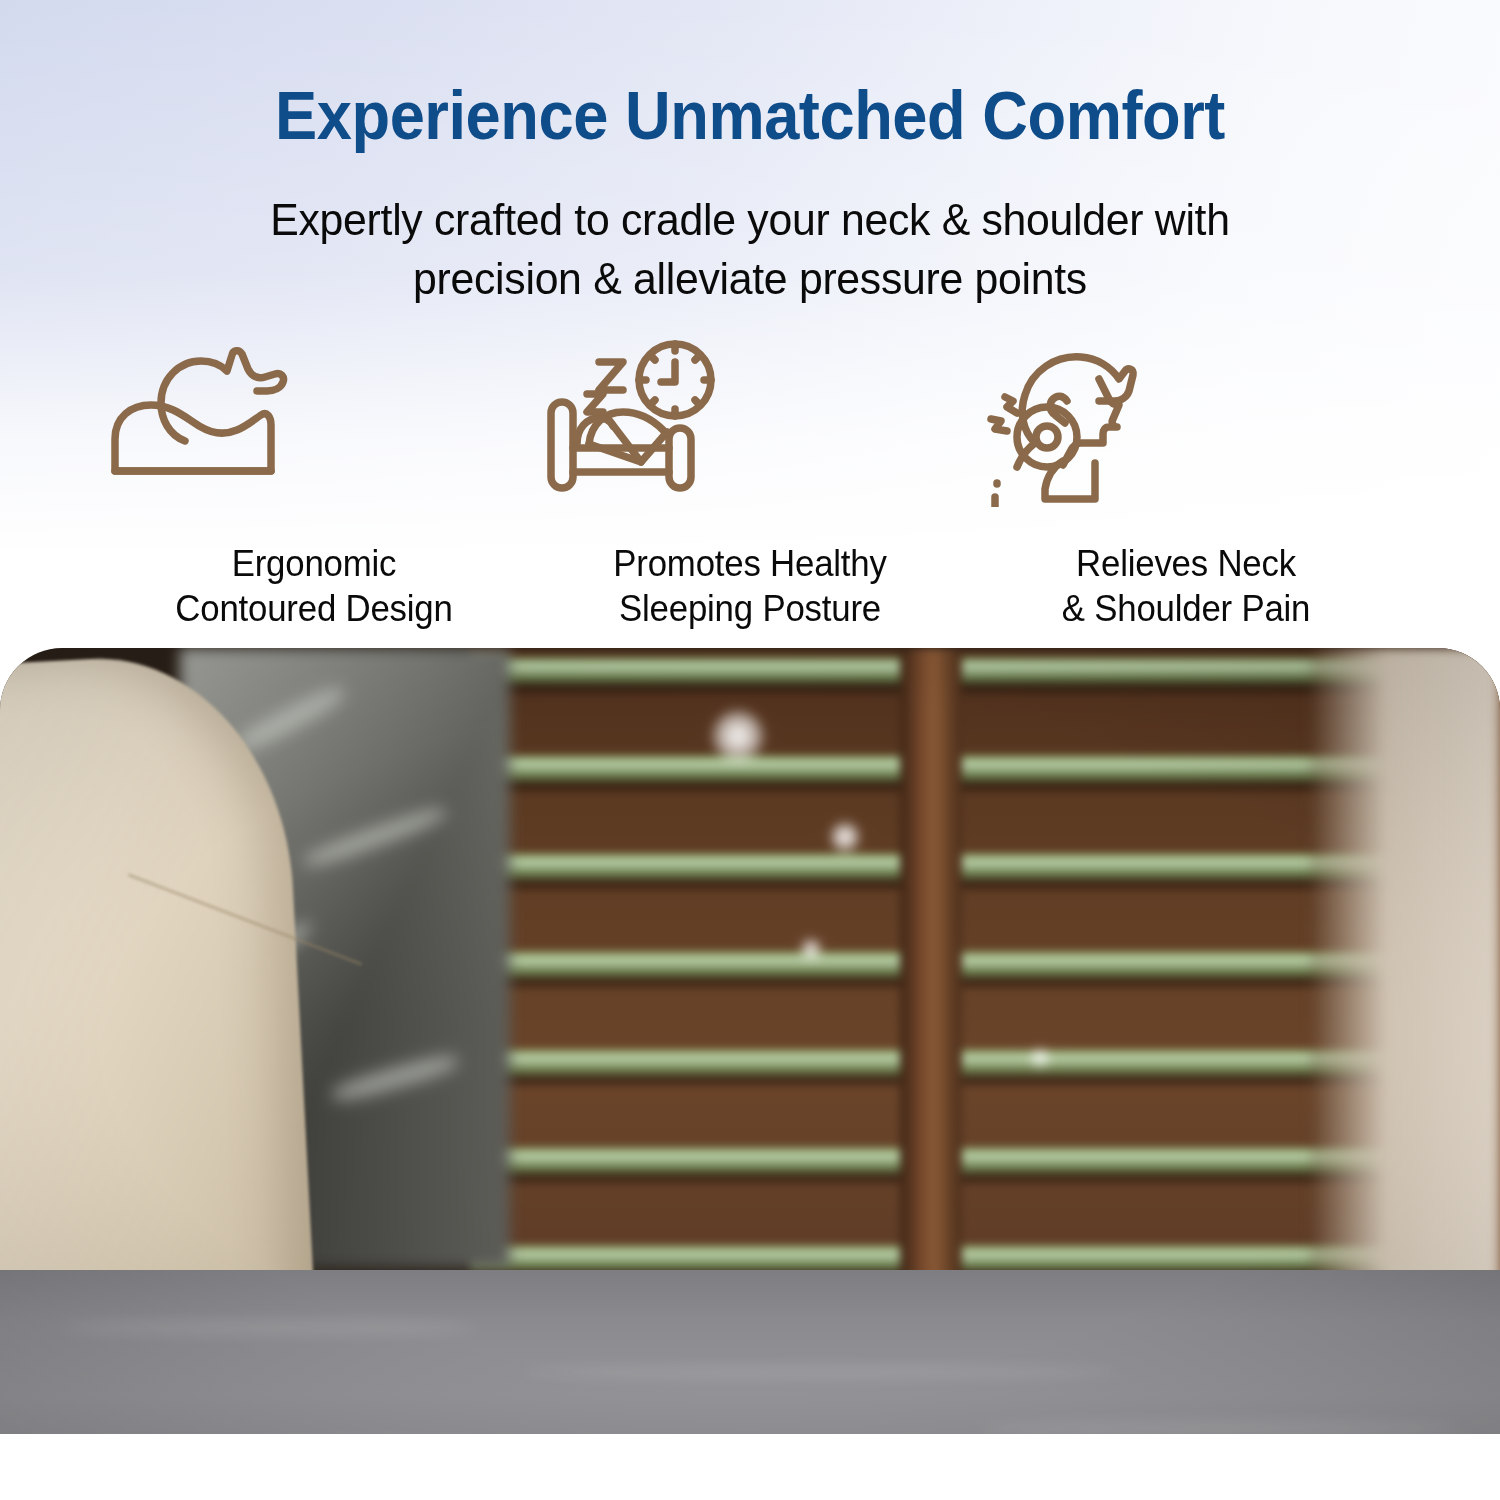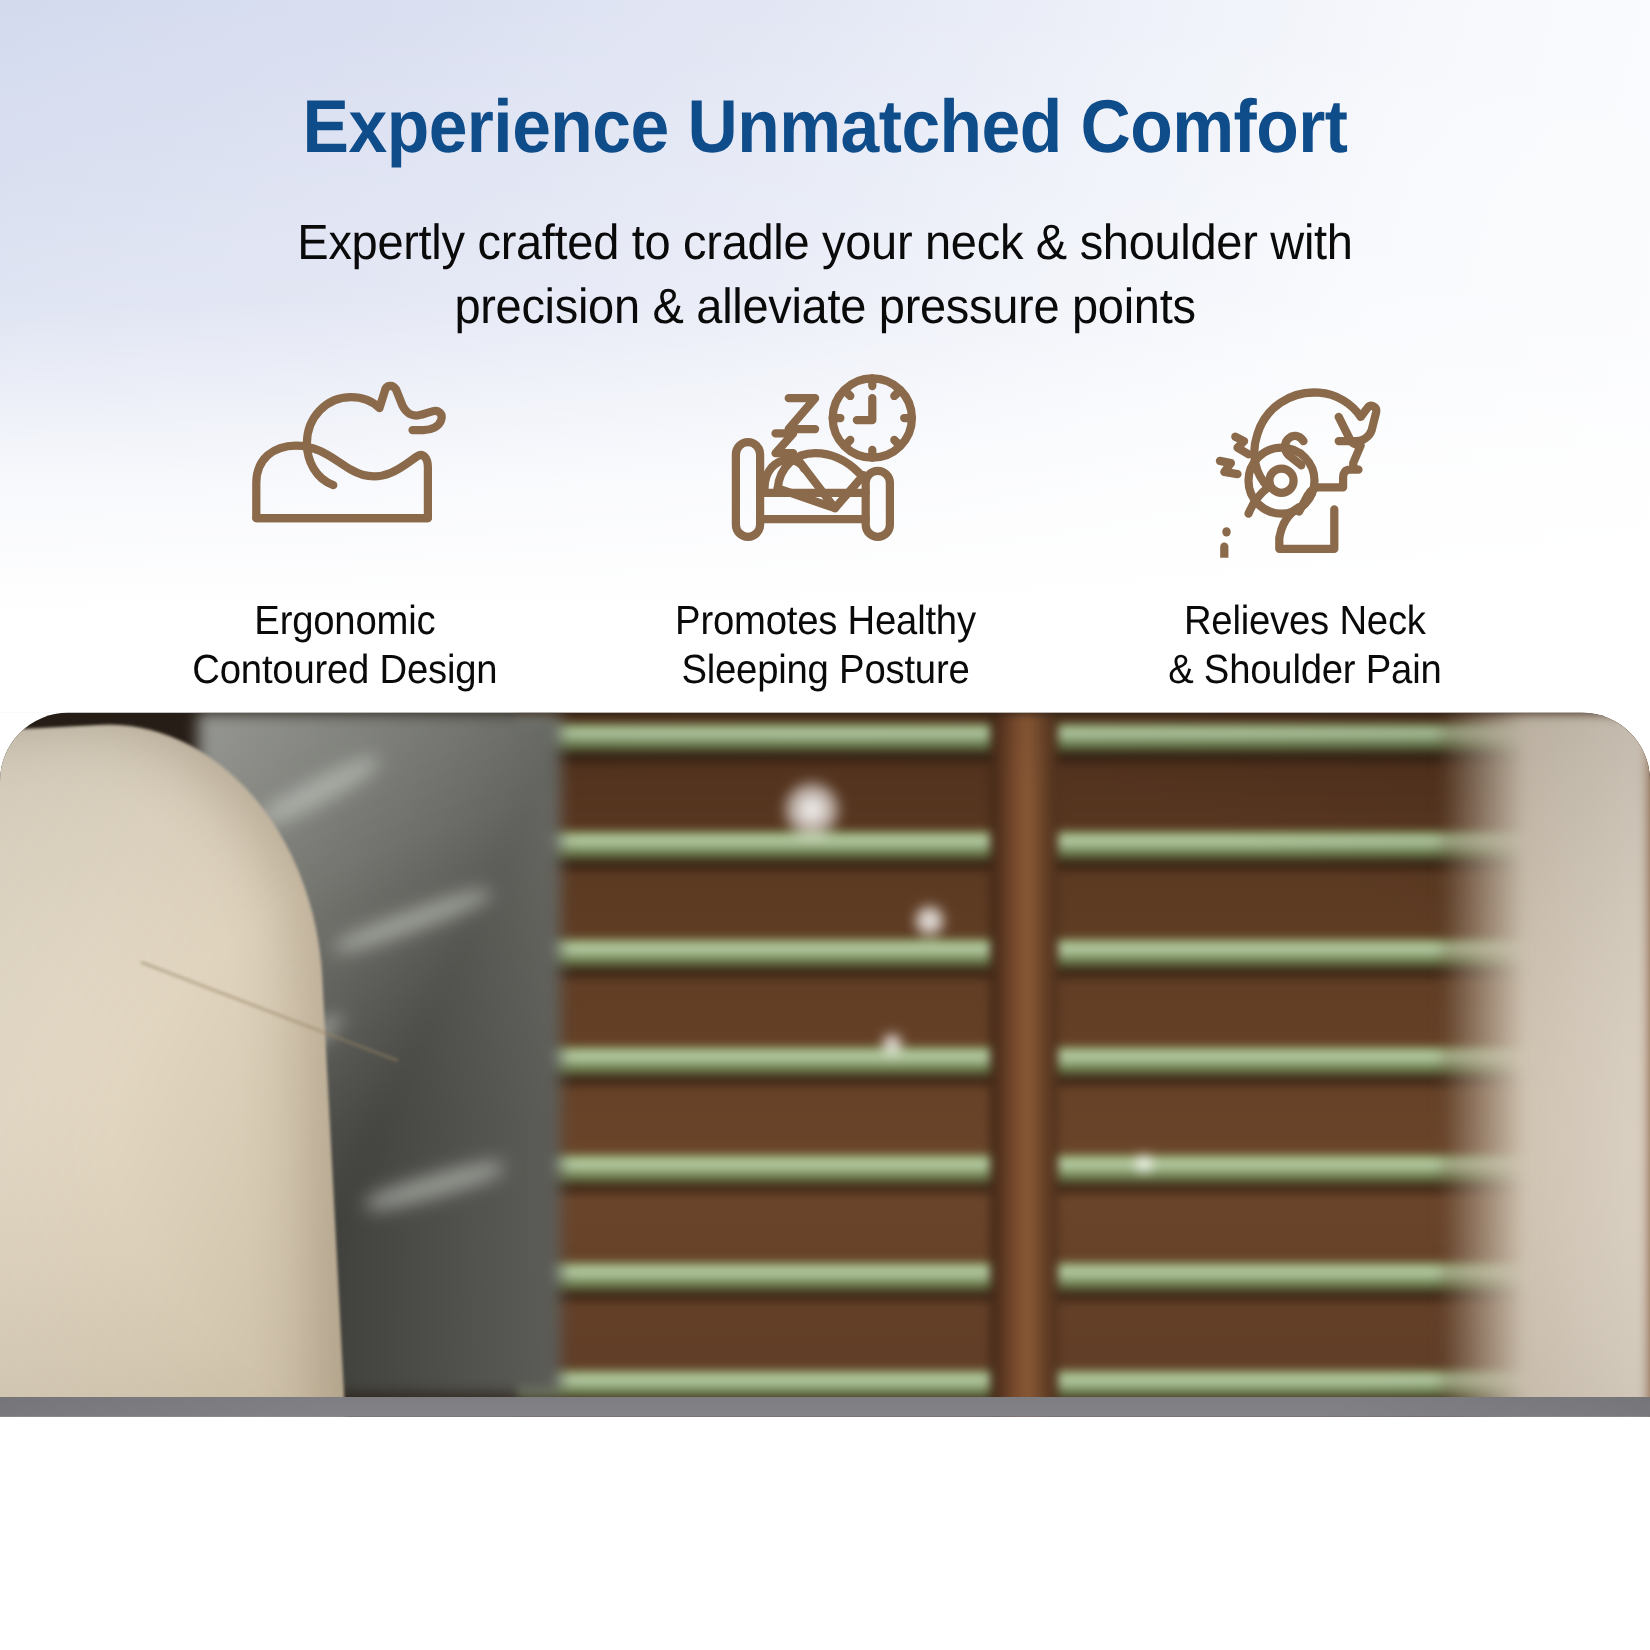--- a/index.html
+++ b/index.html
@@ -9,21 +9,21 @@
     width: 1500px;
     height: 1500px;
     overflow: hidden;
     background: #ffffff;
     font-family: "Liberation Sans", sans-serif;
   }
 
   .canvas {
     position: relative;
     width: 1500px;
-    height: 1288px;
+    height: 1434px;
     background: #ffffff;
     overflow: hidden;
   }
 
   
   .top-panel {
     position: absolute;
     left: 0; top: 0;
     width: 1500px;
     height: 648px;
@@ -75,21 +75,20 @@
   .features {
     position: absolute;
     left: 96px; top: 330px;
     width: 1308px;
     display: flex;
   }
   .feature {
     flex: 1 1 0;
     display: flex;
     flex-direction: column;
-    align-items: center;
   }
   .feature-icon {
     width: 200px;
     height: 185px;
     display: flex;
     align-items: center;
     justify-content: center;
   }
   .feature-icon svg { display: block; }
   .feature-label {

